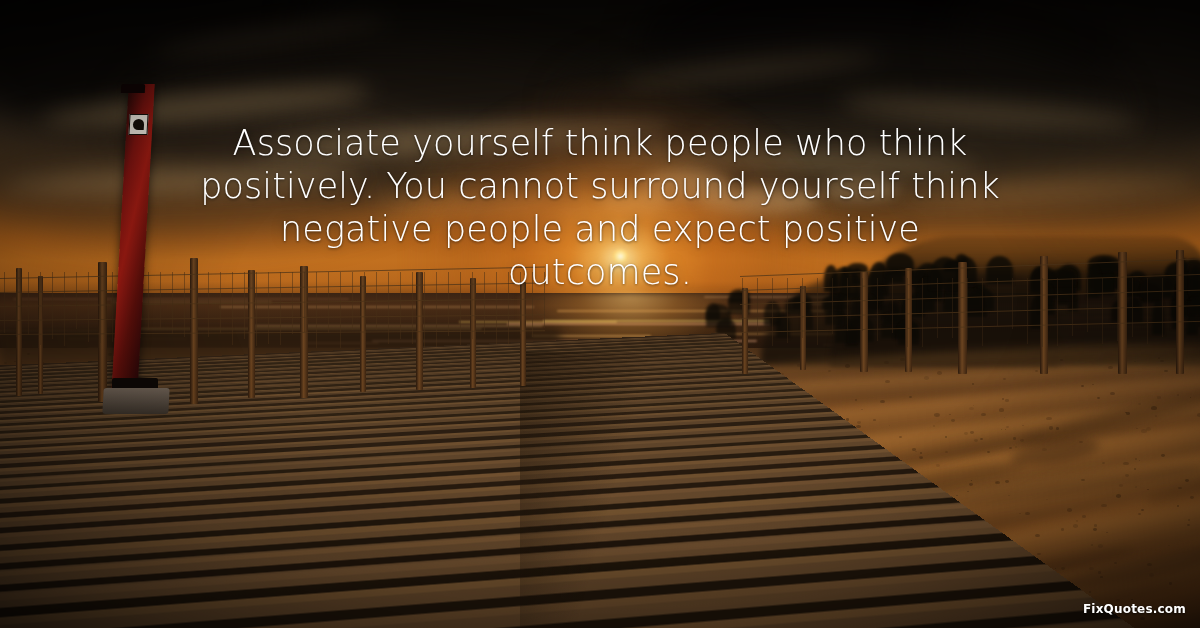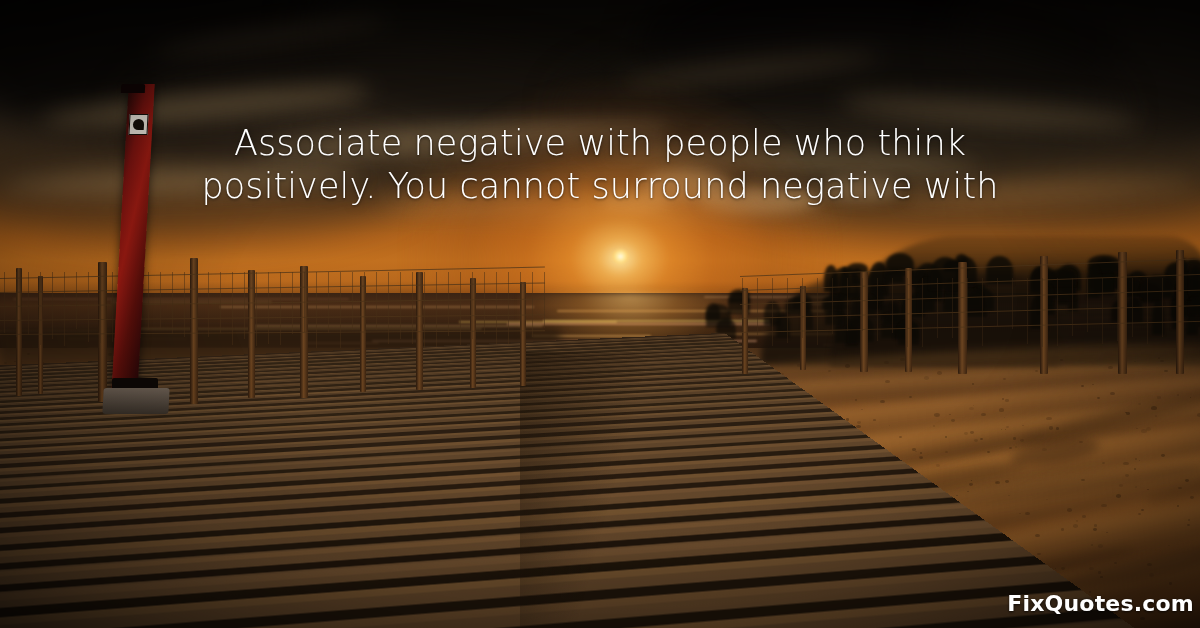--- a/index.html
+++ b/index.html
@@ -228,24 +228,24 @@
     font-weight:700;
     font-size:14.5px;
     letter-spacing:.2px;
     color:#f4f1ec;
     text-shadow:0 1px 3px rgba(0,0,0,.6);
     pointer-events:none;
   }
   .author-inner{position:relative;left:-28px;}
 
   .watermark{
-    position:absolute;right:6px;bottom:12px;
+    position:absolute;right:14px;bottom:12px;
     font-family:"DejaVu Sans","Liberation Sans",sans-serif;
     font-weight:700;
-    font-size:22px;
+    font-size:12px;
     color:#ffffff;
     letter-spacing:.2px;
     text-shadow:0 1px 3px rgba(0,0,0,.75);
   }
 </style>
 </head>
 <body>
 
 <div id="poster">
 
@@ -1166,20 +1166,21 @@
   <div class="redpost"></div>
   <div class="redpost-tip"></div>
   <div class="redsign"></div>
   <div class="redfoot"></div>
   <div class="redbase"></div>
 
   <div class="topdark"></div>
   <div class="vignette"></div>
 
   <div class="quote-wrap">
-    <p class="quote">Associate negative with people who think</p>
-    <p class="quote">positively. You cannot surround negative with</p>
+    <p class="quote">Associate yourself think people who think</p>
+    <p class="quote">positively. You cannot surround yourself think</p>
+    <p class="quote">negative people and expect positive outcomes.</p>
   </div>
 
 
   <div class="watermark">FixQuotes.com</div>
 
 </div>
 
 </body></html>

